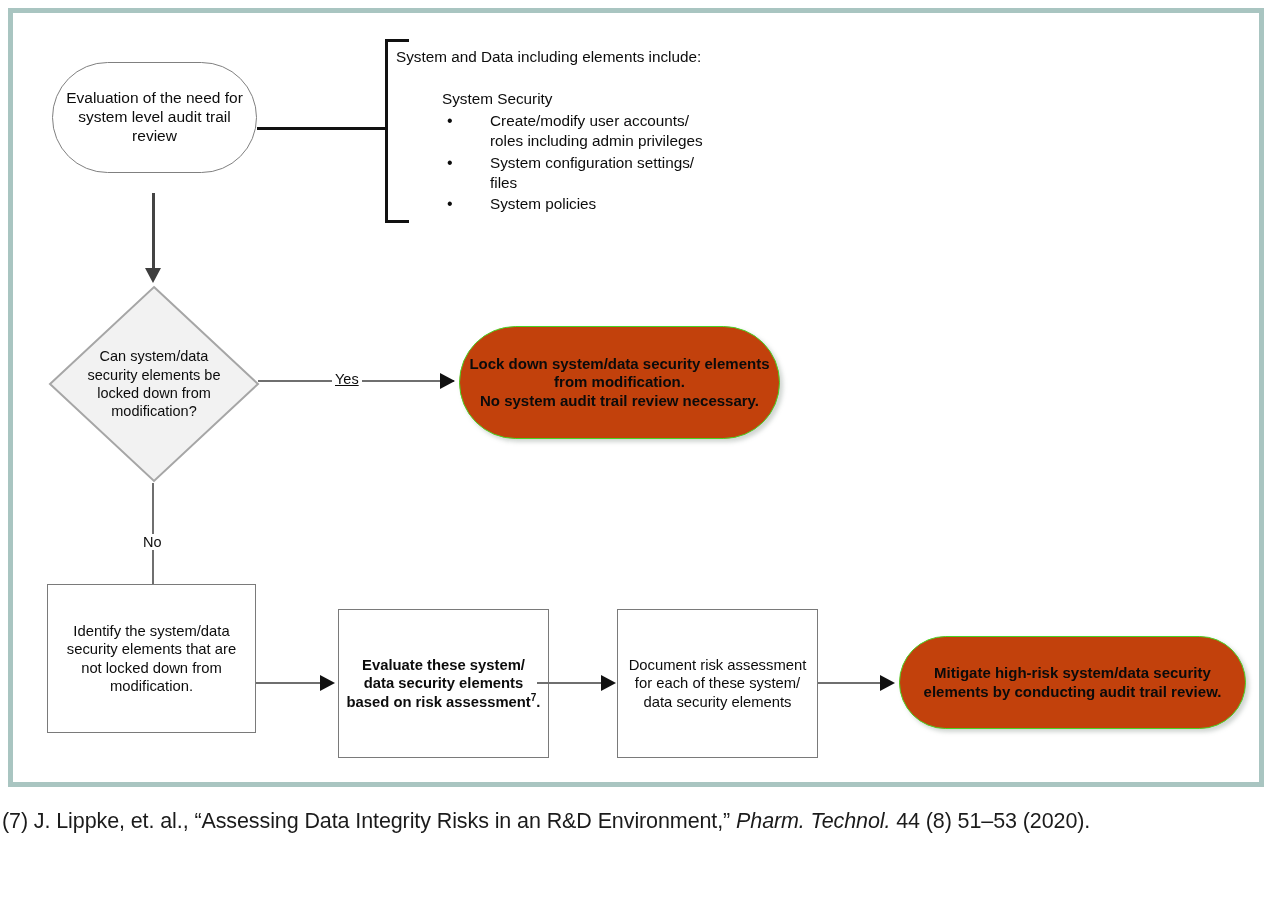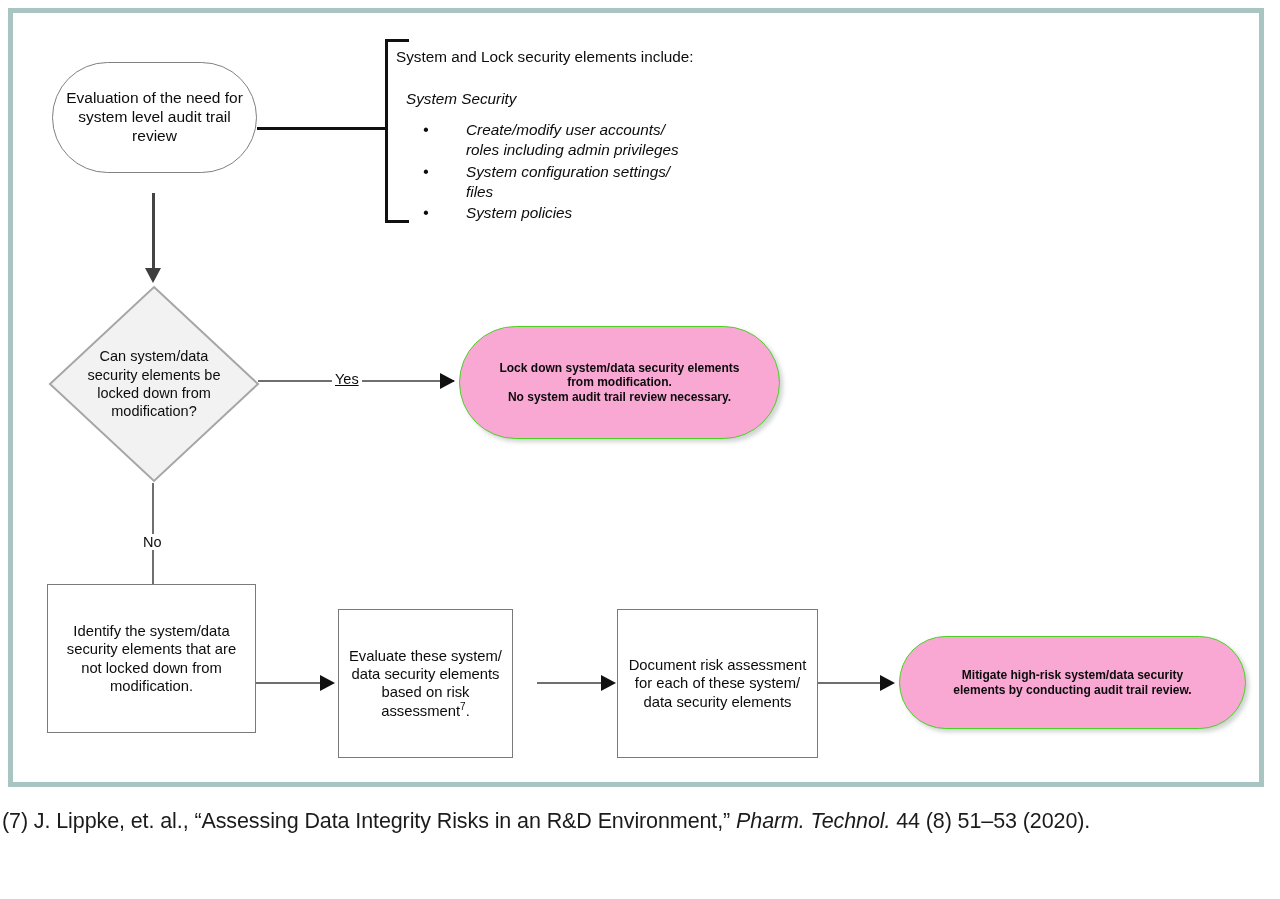--- a/index.html
+++ b/index.html
@@ -88,42 +88,42 @@
   .process {
     border: 1.5px solid #7a7a7a;
     background: #ffffff;
     font-size: 14.8px;
   }
 
   
   .green {
     border: 1.2px solid #4ad223;
     border-radius: 60px;
-    background: #f9a8d4;
-    font-size: 12px;
+    background: #c2410c;
+    font-size: 15px;
     font-weight: 700;
     color: #0b0b0b;
     box-shadow: 3px 3px 4px rgba(120,135,125,0.35);
   }
   .callout-head {
     position: absolute;
     font-size: 15.3px;
     color: #0c0c0c;
   }
   .callout-col {
     position: absolute;
   }
   .col-title {
     font-size: 15.3px;
     margin-bottom: 3px;
     display: block;
   }
   .bullets {
     list-style: none;
-    margin: 12px;
+    margin: 0;
     padding: 0;
   }
   .bullets li {
     position: relative;
     padding-left: 48px;
     margin-bottom: 1px;
     font-size: 15.3px;
     line-height: 1.33;
     white-space: pre-line;
   }
@@ -196,23 +196,23 @@
   </div>
 
   <div class="conn black" style="left:257px; top:127px; width:131px; height:2.5px;"></div>
 
   <div class="conn black" style="left:385px; top:39px; width:2.5px; height:184px;"></div>
 
   <div class="conn black" style="left:385px; top:39px; width:24px; height:2.5px;"></div>
 
   <div class="conn black" style="left:385px; top:220px; width:24px; height:2.5px;"></div>
 
-  <div class="callout-head" style="left:396px; top:48px;">System and Lock security elements include:</div>
-
-  <div class="callout-col" style="left:406px; top:90px; width:290px;font-style:italic;">
+  <div class="callout-head" style="left:396px; top:48px;">System and Data including elements include:</div>
+
+  <div class="callout-col" style="left:442px; top:90px; width:290px;">
     <span class="col-title">System Security</span>
     <ul class="bullets">
       <li>Create/modify user accounts/
 roles including admin privileges</li>
       <li>System configuration settings/
 files</li>
       <li>System policies</li>
     </ul>
   </div>
 
@@ -247,21 +247,21 @@
   <div class="node process" style="left:47px; top:584px; width:209px; height:149px;">
     <span class="node-text">Identify the system/data
 security elements that are
 not locked down from
 modification.</span>
   </div>
 
   <div class="conn" style="left:256px; top:682px; width:68px; height:1.8px;"></div>
   <div class="arrowhead arrow-right" style="left:320px; top:675px;"></div>
 
-  <div class="node process" style="left:338px; top:609px; width:175px; height:149px;">
+  <div class="node process" style="left:338px; top:609px; width:211px; height:149px;font-weight:bold;">
     <span class="node-text"><span>Evaluate these system/
 data security elements
 based on risk assessment</span><span class="sup">7</span><span>.</span></span>
   </div>
 
   <div class="conn" style="left:537px; top:682px; width:68px; height:1.8px;"></div>
   <div class="arrowhead arrow-right" style="left:601px; top:675px;"></div>
 
   <div class="node process" style="left:617px; top:609px; width:201px; height:149px;">
     <span class="node-text">Document risk assessment

